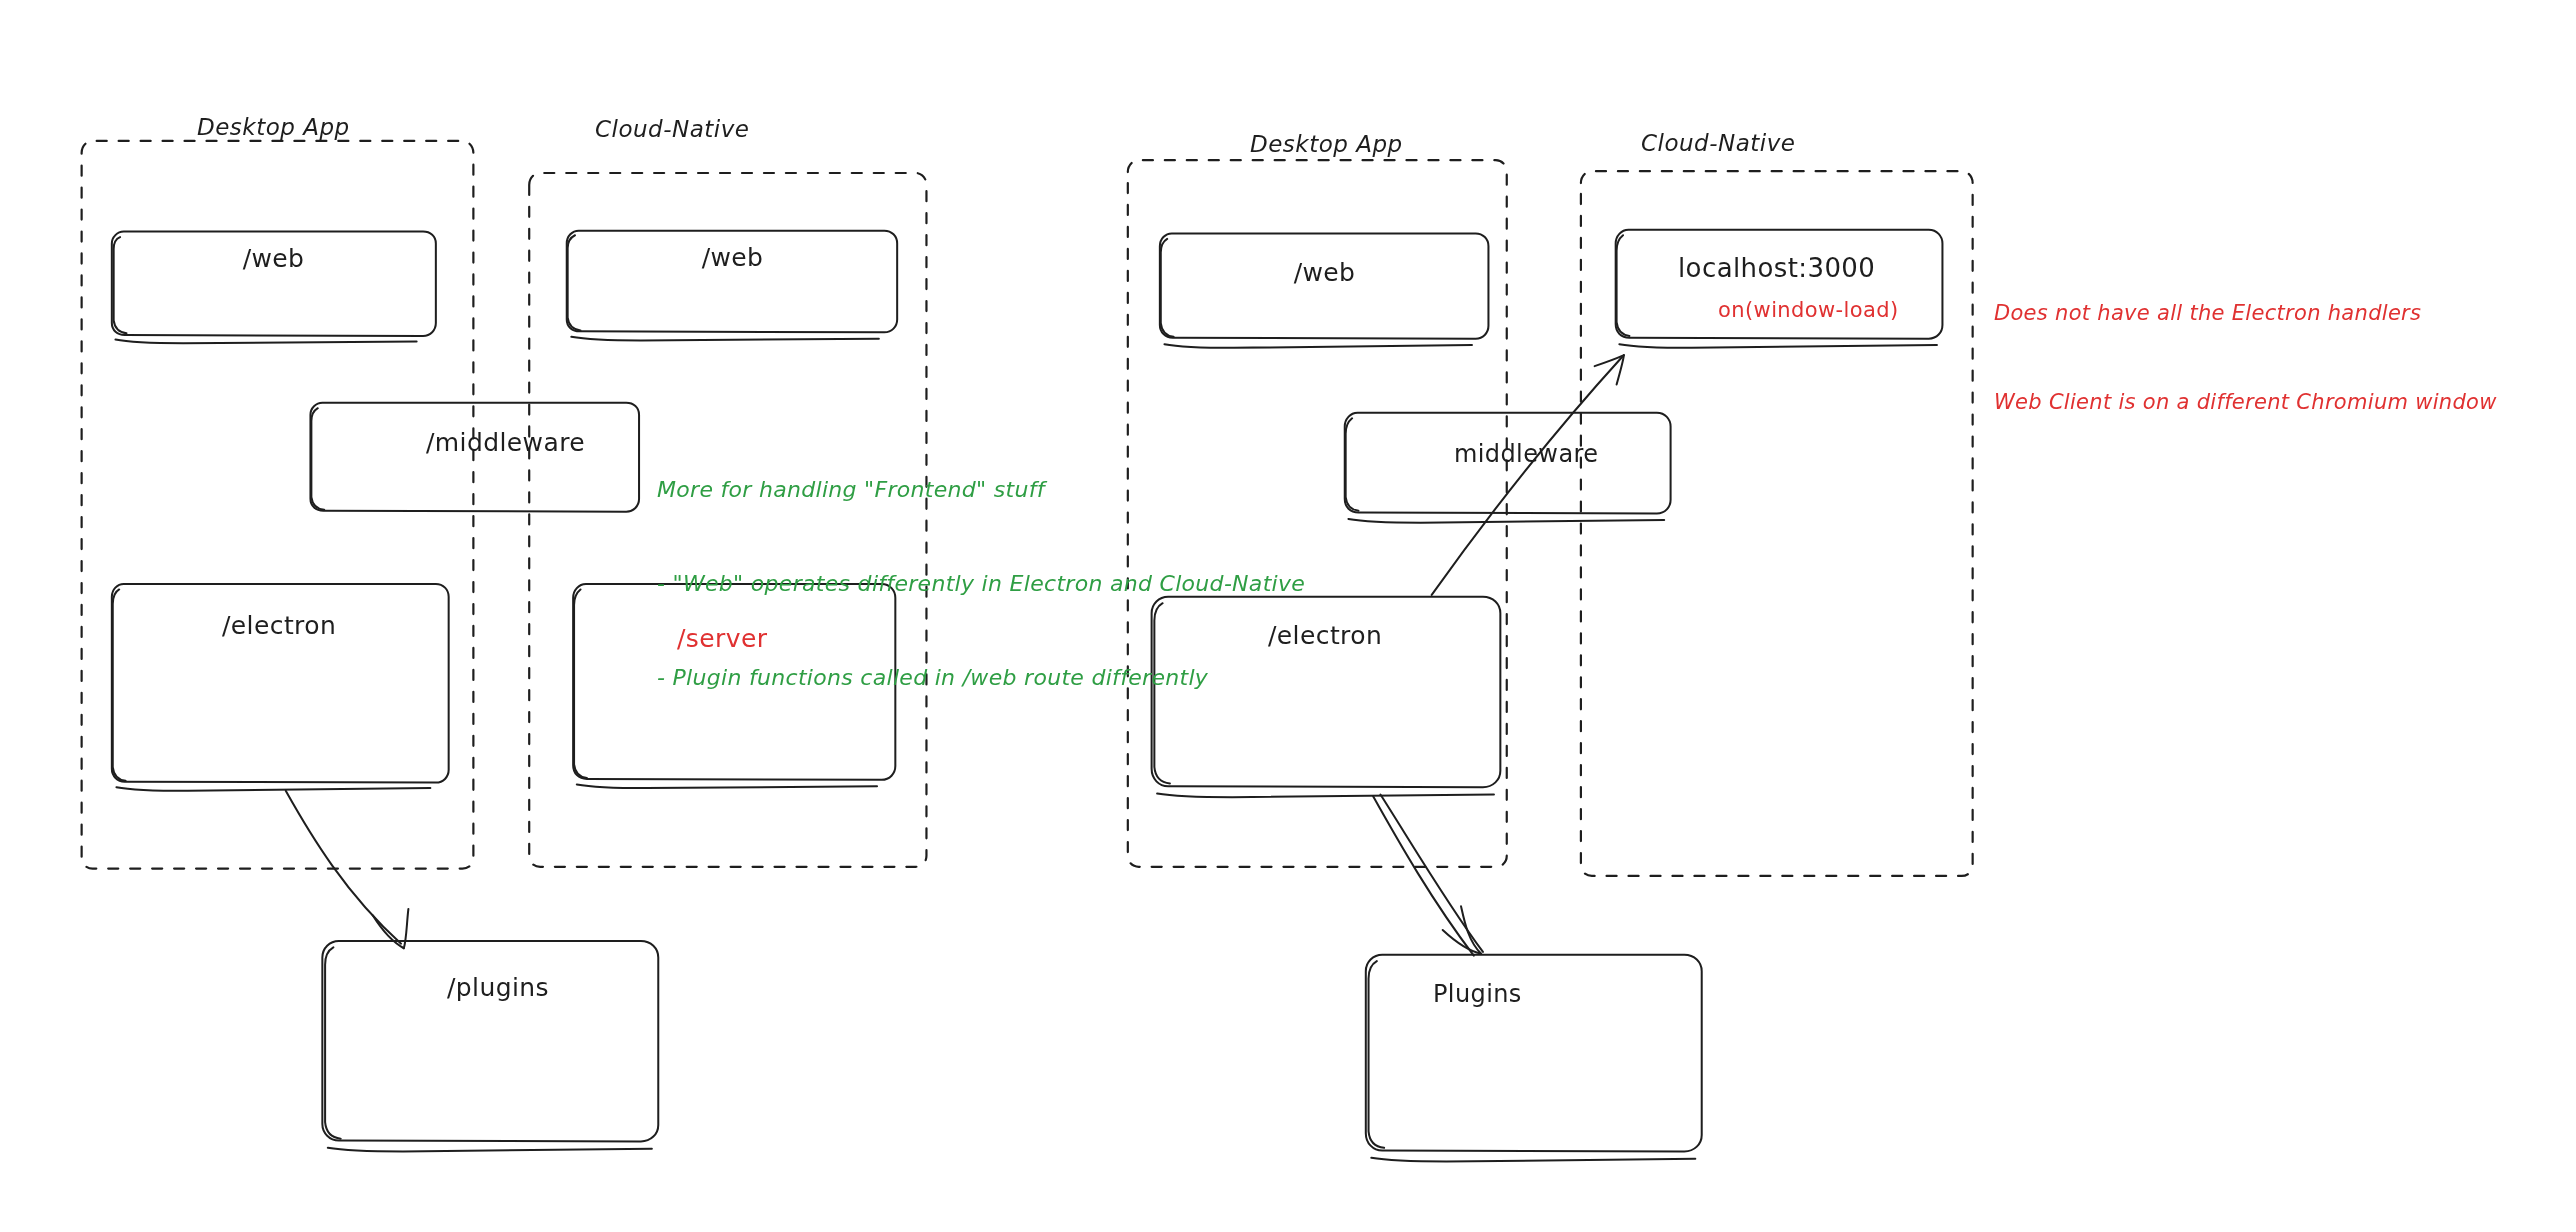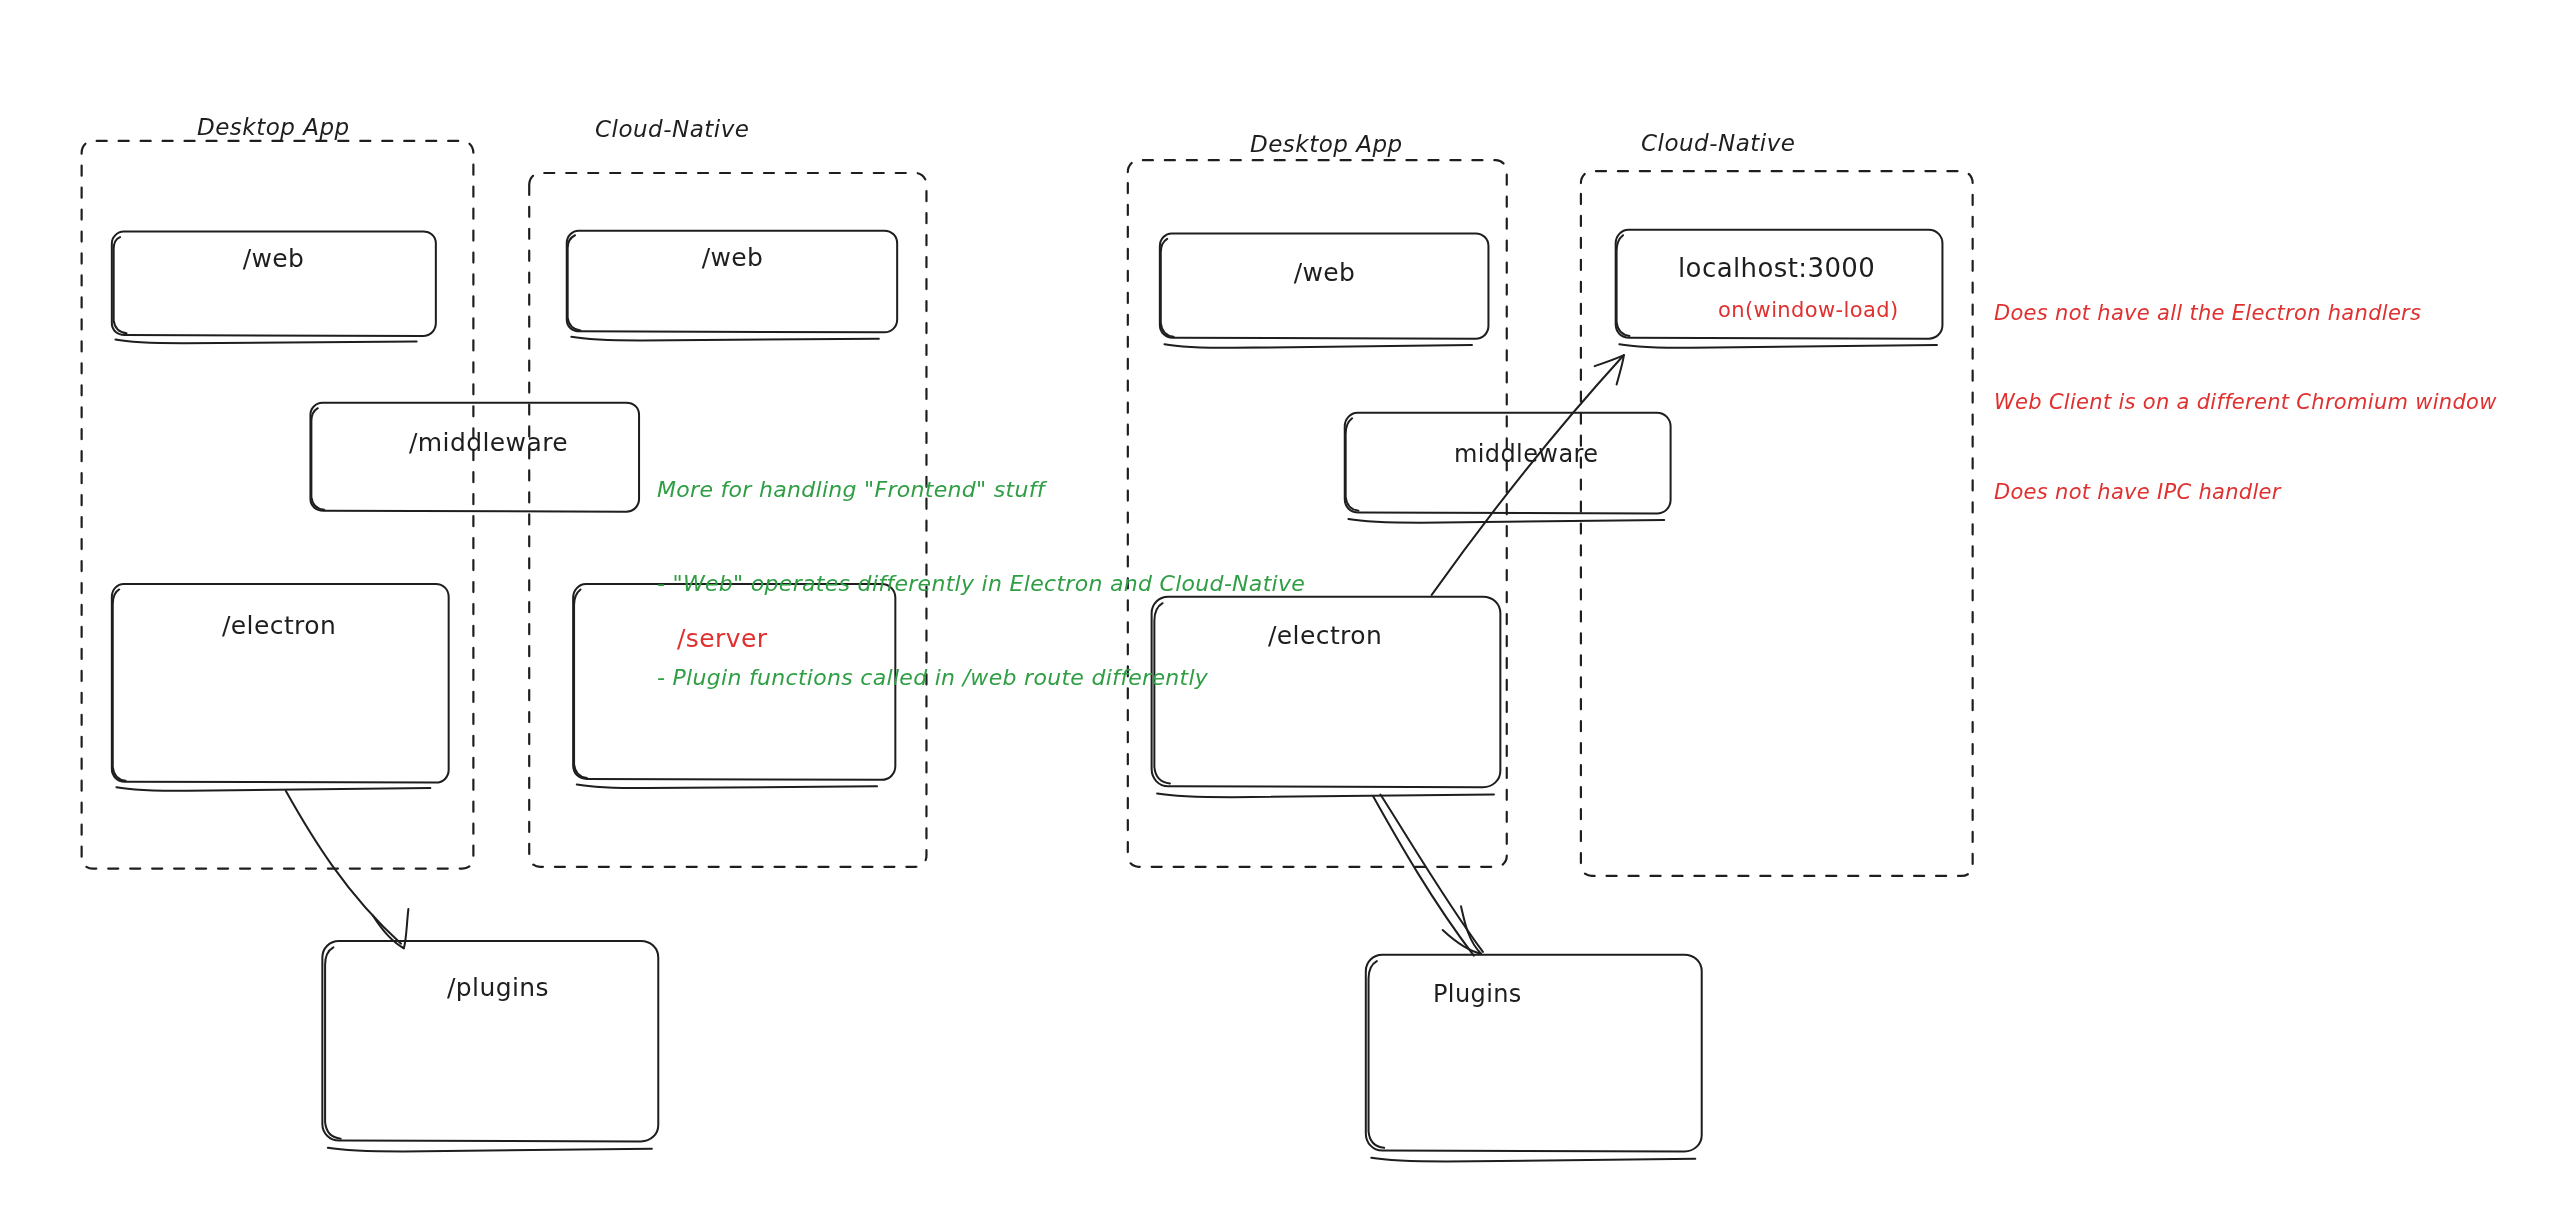--- a/index.html
+++ b/index.html
@@ -183,21 +183,21 @@
 
   <div class="group-label" style="left:197px; top:114px;">Desktop App</div>
   <div class="group-label" style="left:595px; top:116px;">Cloud-Native</div>
   <div class="group-label" style="left:1250px; top:131px;">Desktop App</div>
   <div class="group-label" style="left:1641px; top:130px;">Cloud-Native</div>
 
   <div class="node-label" style="left:234px; top:244px; font-size:25px; width:79px; text-align:center;">/web</div>
 
   <div class="node-label" style="left:693px; top:243px; font-size:25px; width:79px; text-align:center;">/web</div>
 
-  <div class="node-label" style="left:409px; top:428px; font-size:25px;">/middleware</div>
+  <div class="node-label" style="left:426px; top:428px; font-size:25px;">/middleware</div>
 
   <div class="node-label" style="left:222px; top:611px; font-size:25px;">/electron</div>
 
   <div class="node-label red-label" style="left:677px; top:624px; font-size:25px;">/server</div>
 
   <div class="node-label" style="left:447px; top:973px; font-size:25px;">/plugins</div>
 
   <div class="node-label" style="left:1285px; top:258px; font-size:25px; width:79px; text-align:center;">/web</div>
 
   <div class="node-label plain" style="left:1678px; top:253px; font-size:26px;">localhost:3000</div>
@@ -212,17 +212,16 @@
 
   <div class="note note-green" style="left:657px; top:412px;">
     <div>More for handling "Frontend" stuff</div>
     <div>- "Web" operates differently in Electron and Cloud-Native</div>
     <div>- Plugin functions called in /web route differently</div>
   </div>
 
   <div class="note note-red" style="left:1994px; top:239px;">
     <div>Does not have all the Electron handlers</div>
     <div>Web Client is on a different Chromium window</div>
-    <div>Does not have IPC handler</div>
   </div>
 
 </div>
 
 
 </body></html>

